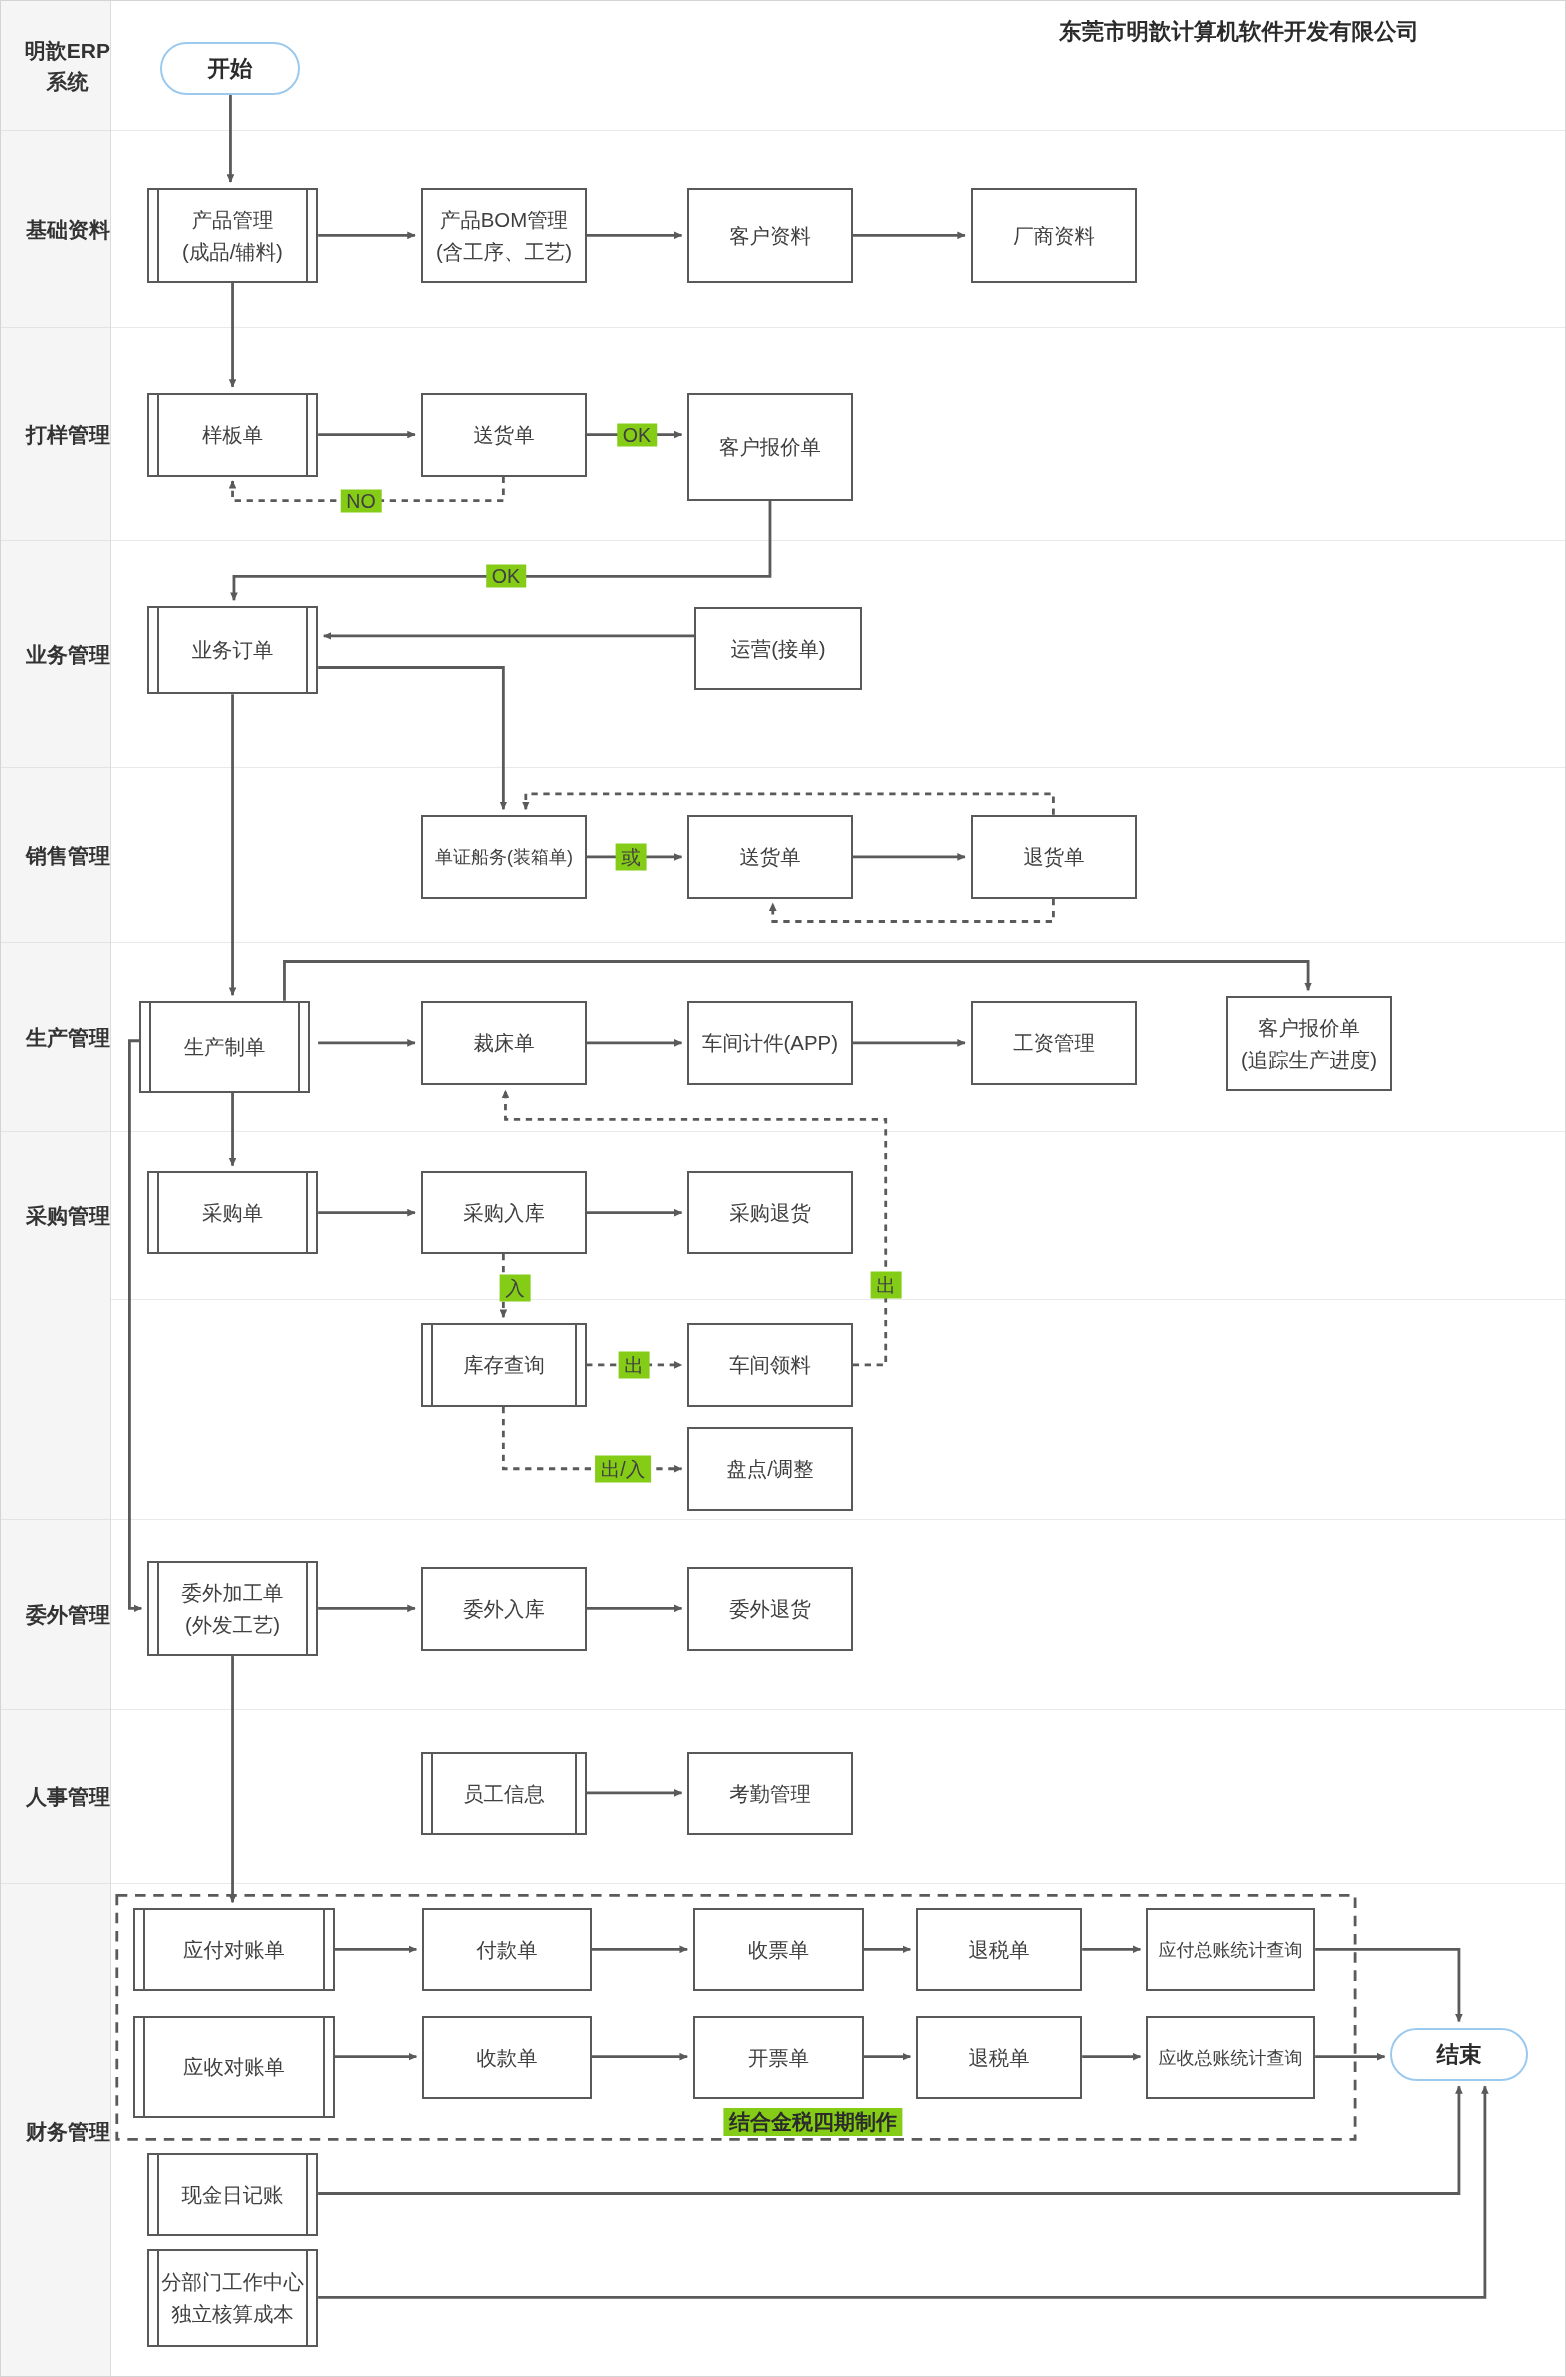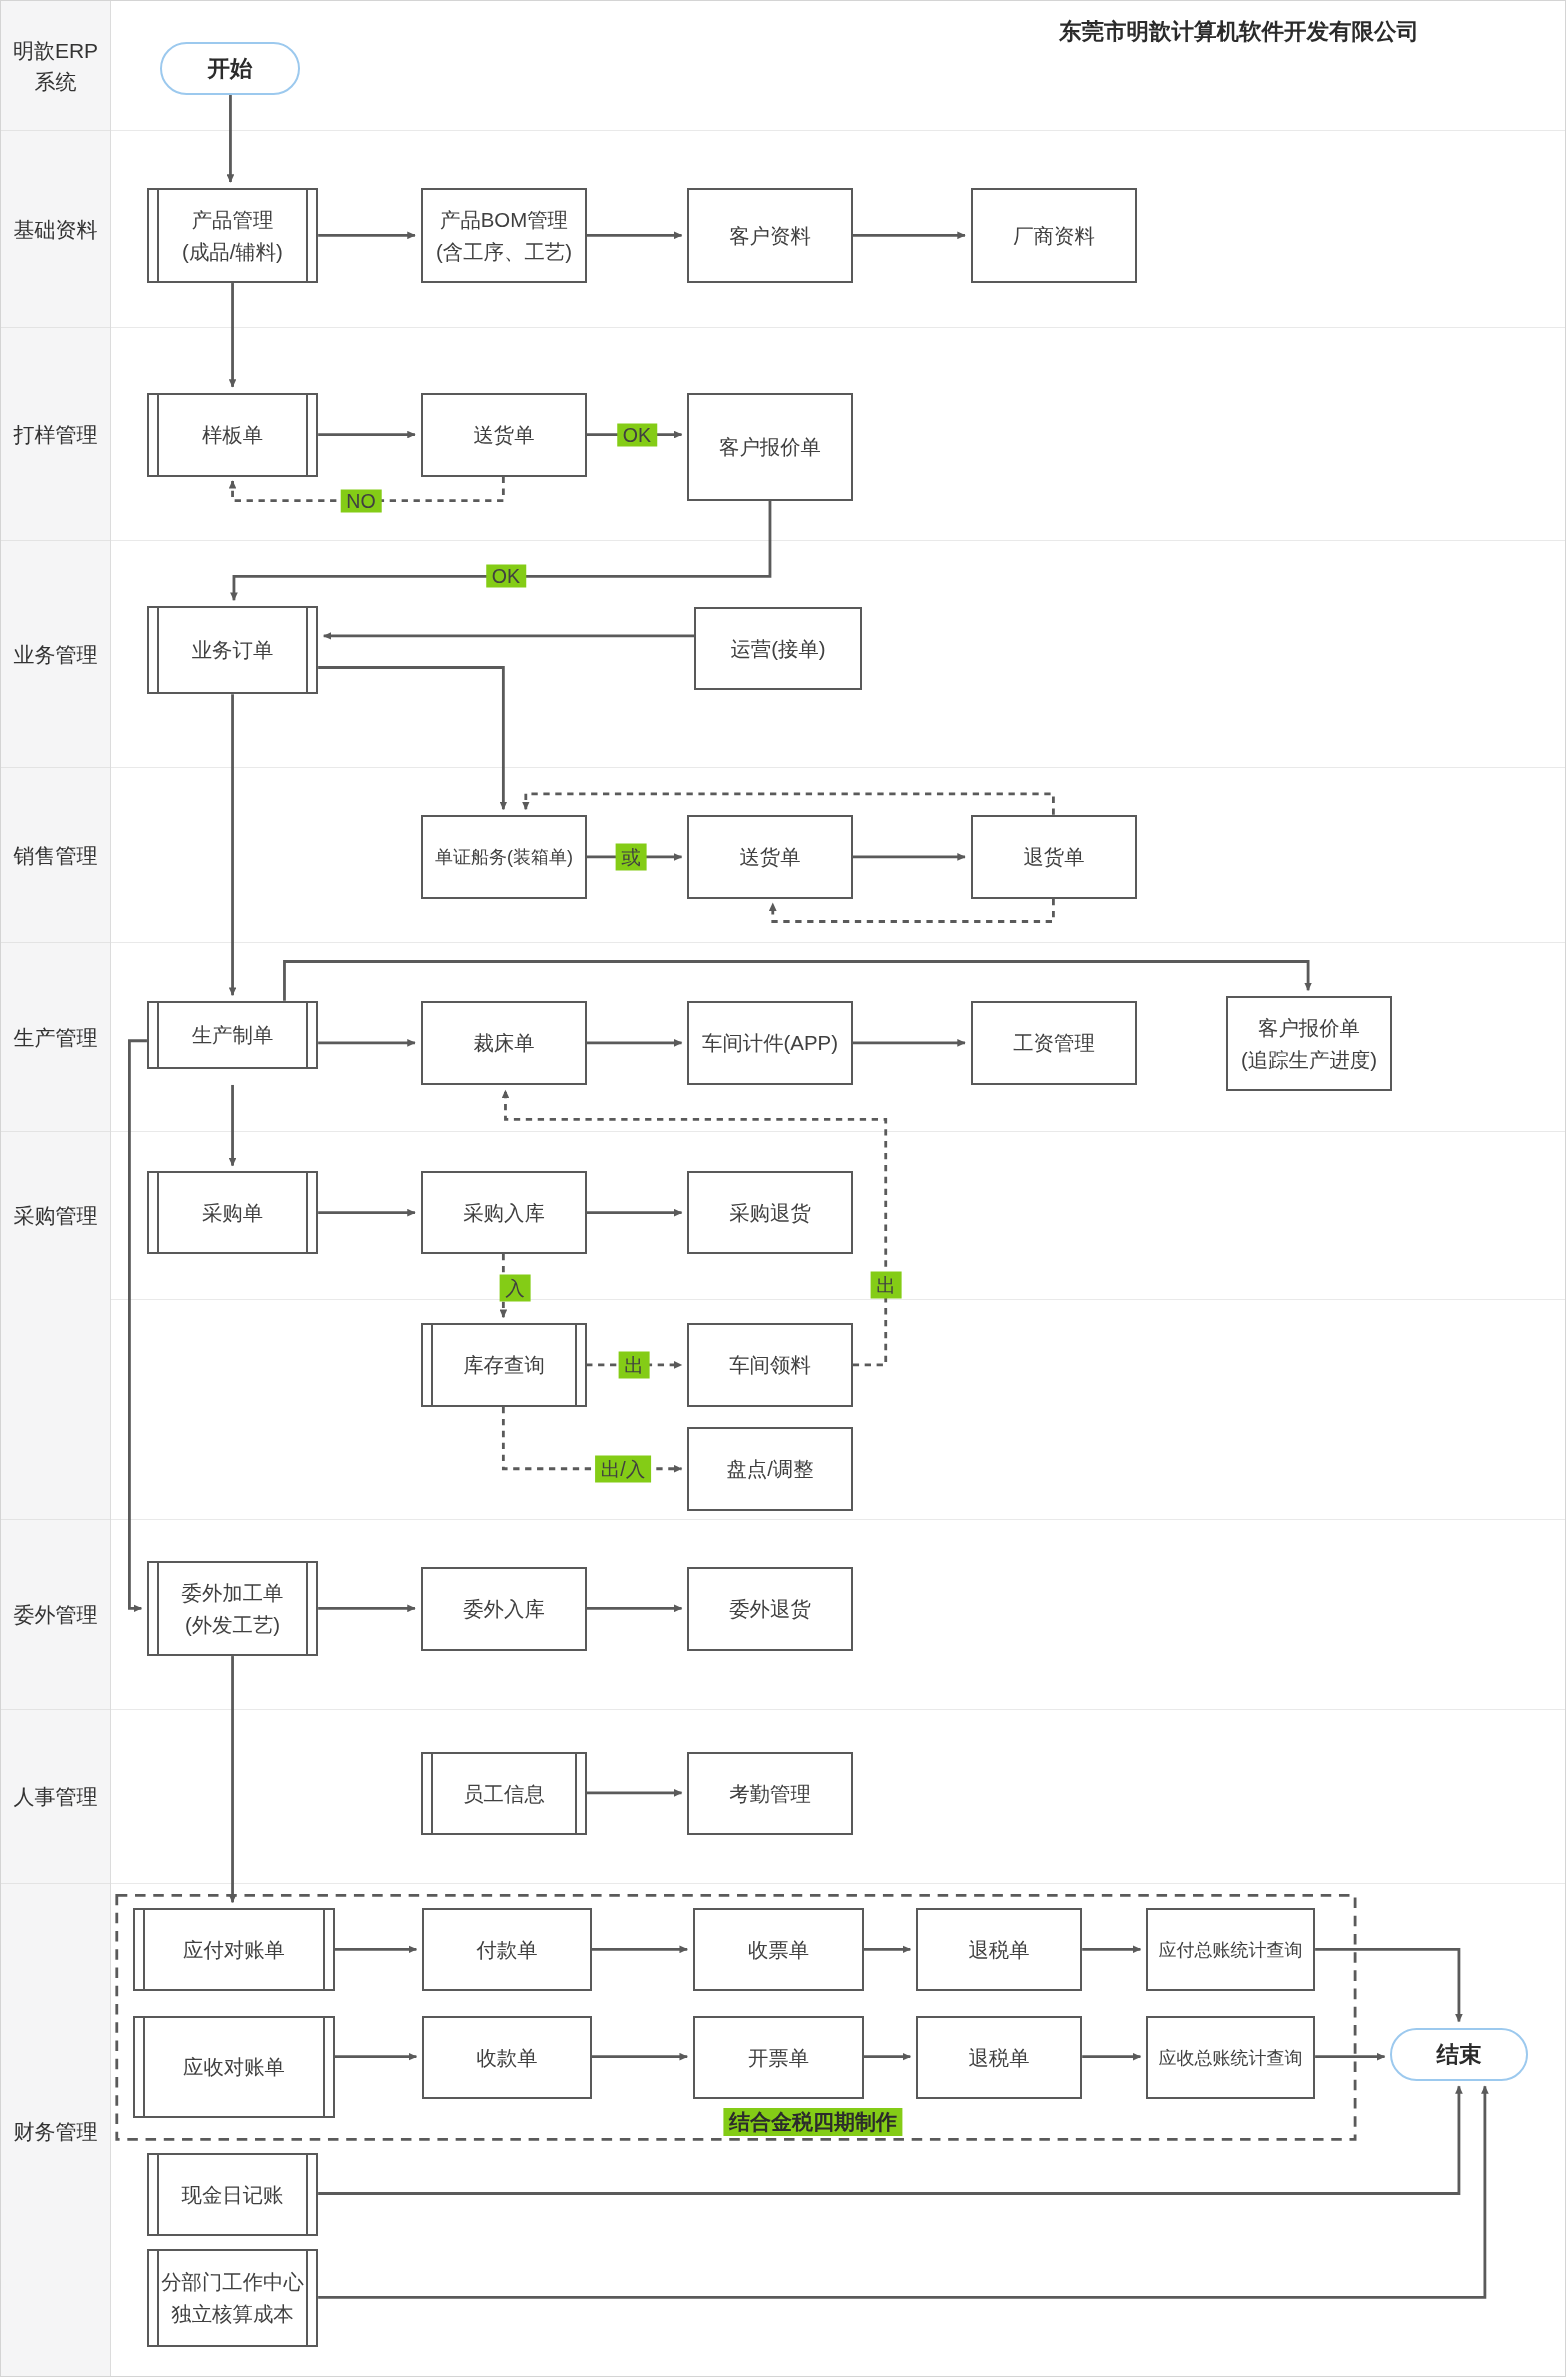--- a/index.html
+++ b/index.html
@@ -3,22 +3,22 @@
 <meta charset="utf-8">
 <style>
   html,body{margin:0;padding:0;background:#fff;}
   .canvas{
     position:relative;width:1566px;height:2377px;background:#fff;
     border:0.7px solid #d4d4d4;box-sizing:border-box;overflow:hidden;
     font-family:"Liberation Sans","DejaVu Sans",sans-serif;color:#3a3a3a;padding-left:40px;
   }
   
   .lane-col{position:absolute;left:0;top:0;width:109px;height:2377px;background:#f5f5f6;border-right:0.7px solid #dcdcdc;}
-  .lane-cell{position:absolute;left:0;width:109px;display:flex;align-items:center;justify-content:center;
-    text-align:center;font-weight:normal;font-size:21px;color:#333;line-height:31px;border-top:0.7px solid #e3e3e3;box-sizing:border-box;}
+  .lane-cell{position:absolute;left:0;width:109px;display:flex;align-items:center;justify-content:flex-end;
+    text-align:center;font-weight:bold;font-size:21px;color:#333;line-height:31px;border-top:0.7px solid #e3e3e3;box-sizing:border-box;}
   .lane-cell.first{border-top:none;}
   .lane-sep{position:absolute;left:109px;right:0;height:0.7px;background:#e9e9e9;}
   
   .company{position:absolute;top:15.4px;right:146px;font-size:22.5px;font-weight:bold;color:#2b2b2b;}
   
   .node{position:absolute;box-sizing:border-box;border:2.8px solid #595959;background:#fff;
     display:flex;flex-direction:column;align-items:center;justify-content:center;
     text-align:center;font-size:20.4px;color:#404040;line-height:32px;white-space:nowrap;z-index:3;}
   .node.pre::before,.node.pre::after{content:"";position:absolute;top:0;bottom:0;width:2.1px;background:#595959;}
   .node.pre::before{left:8.4px;}
@@ -164,21 +164,21 @@
   <div class="node tight" style="left:420px;top:814px;width:166px;height:84px">
     <span>单证船务(装箱单)</span>
   </div>
   <div class="node" style="left:686px;top:814px;width:166px;height:84px">
     <span>送货单</span>
   </div>
   <div class="node" style="left:970px;top:814px;width:166px;height:84px">
     <span>退货单</span>
   </div>
 
-  <div class="node pre" style="left:146px;top:1000px;width:171px;height:68px">
+  <div class="node pre" style="left:138px;top:1000px;width:171px;height:92px">
     <span>生产制单</span>
   </div>
   <div class="node" style="left:420px;top:1000px;width:166px;height:84px">
     <span>裁床单</span>
   </div>
   <div class="node" style="left:686px;top:1000px;width:166px;height:84px">
     <span>车间计件(APP)</span>
   </div>
   <div class="node" style="left:970px;top:1000px;width:166px;height:84px">
     <span>工资管理</span>

